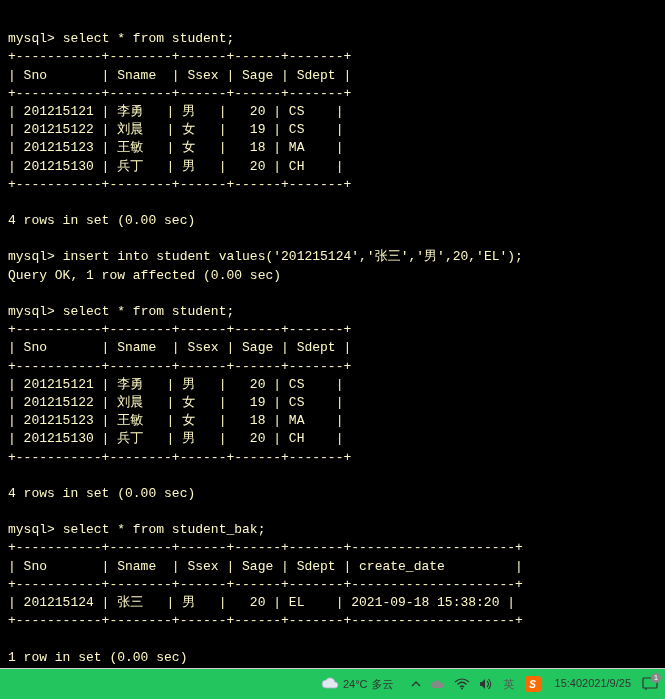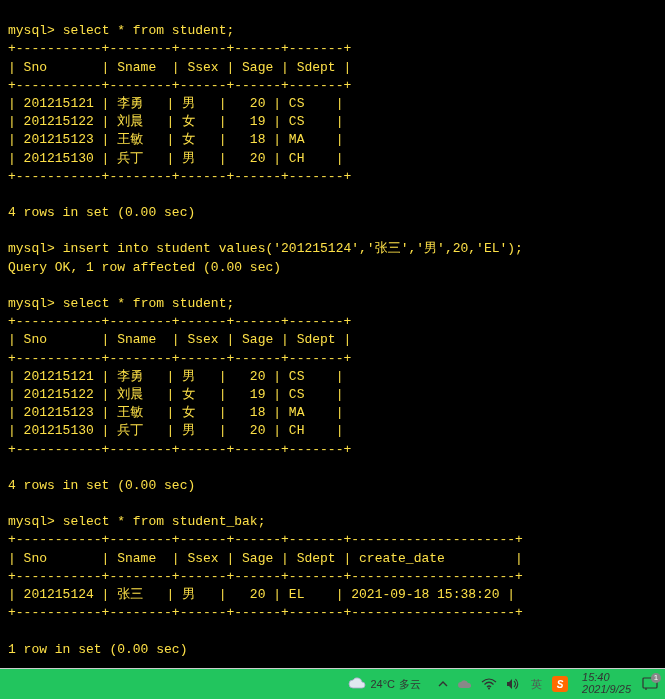--- a/index.html
+++ b/index.html
@@ -8,22 +8,22 @@
       height: 699px;
       font-family: Consolas, "Courier New", monospace;
       font-size: 13px;
       background: #000;
       color: #fff;
       overflow: hidden;
       position: relative;
     }
     .terminal {
       background: #000;
-      color: #fde047;
-      padding: 4px 8px;
+      color: #fef9c3;
+      padding: 12px 8px;
       line-height: 1.4;
       white-space: pre;
       height: 668px;
       overflow: hidden;
     }
     .terminal .line { white-space: pre; }
     .taskbar {
       position: absolute;
       bottom: 0;
       left: 0;
@@ -36,21 +36,21 @@
       padding: 0 6px;
       font-family: "Segoe UI", sans-serif;
       font-size: 11px;
       color: #333;
       gap: 6px;
     }
     .taskbar .spacer { flex: 1; }
     .weather { display: flex; align-items: center; gap: 4px; padding: 0 6px; }
     .tray-icons { display: flex; align-items: center; gap: 8px; padding: 0 4px; }
     .tray-icon { width: 16px; height: 16px; display: inline-flex; align-items: center; justify-content: center; }
-    .clock { display: flex; flex-direction: column; line-height: 1.05; font-size: 11px; padding: 0 4px; font-style: italic; }
+    .clock { display: flex; align-items: center; line-height: 1.05; font-size: 11px; padding: 0 4px; }
     .notif-panel { width: 18px; height: 18px; display: inline-flex; align-items: center; justify-content: center; position: relative; }
     .chevron svg, .tray-icon svg, .notif-panel svg, .weather svg { display: block; }
     .badge {
       position: absolute;
       right: -2px;
       top: -2px;
       width: 10px;
       height: 10px;
       background: #888;
       border-radius: 50%;

